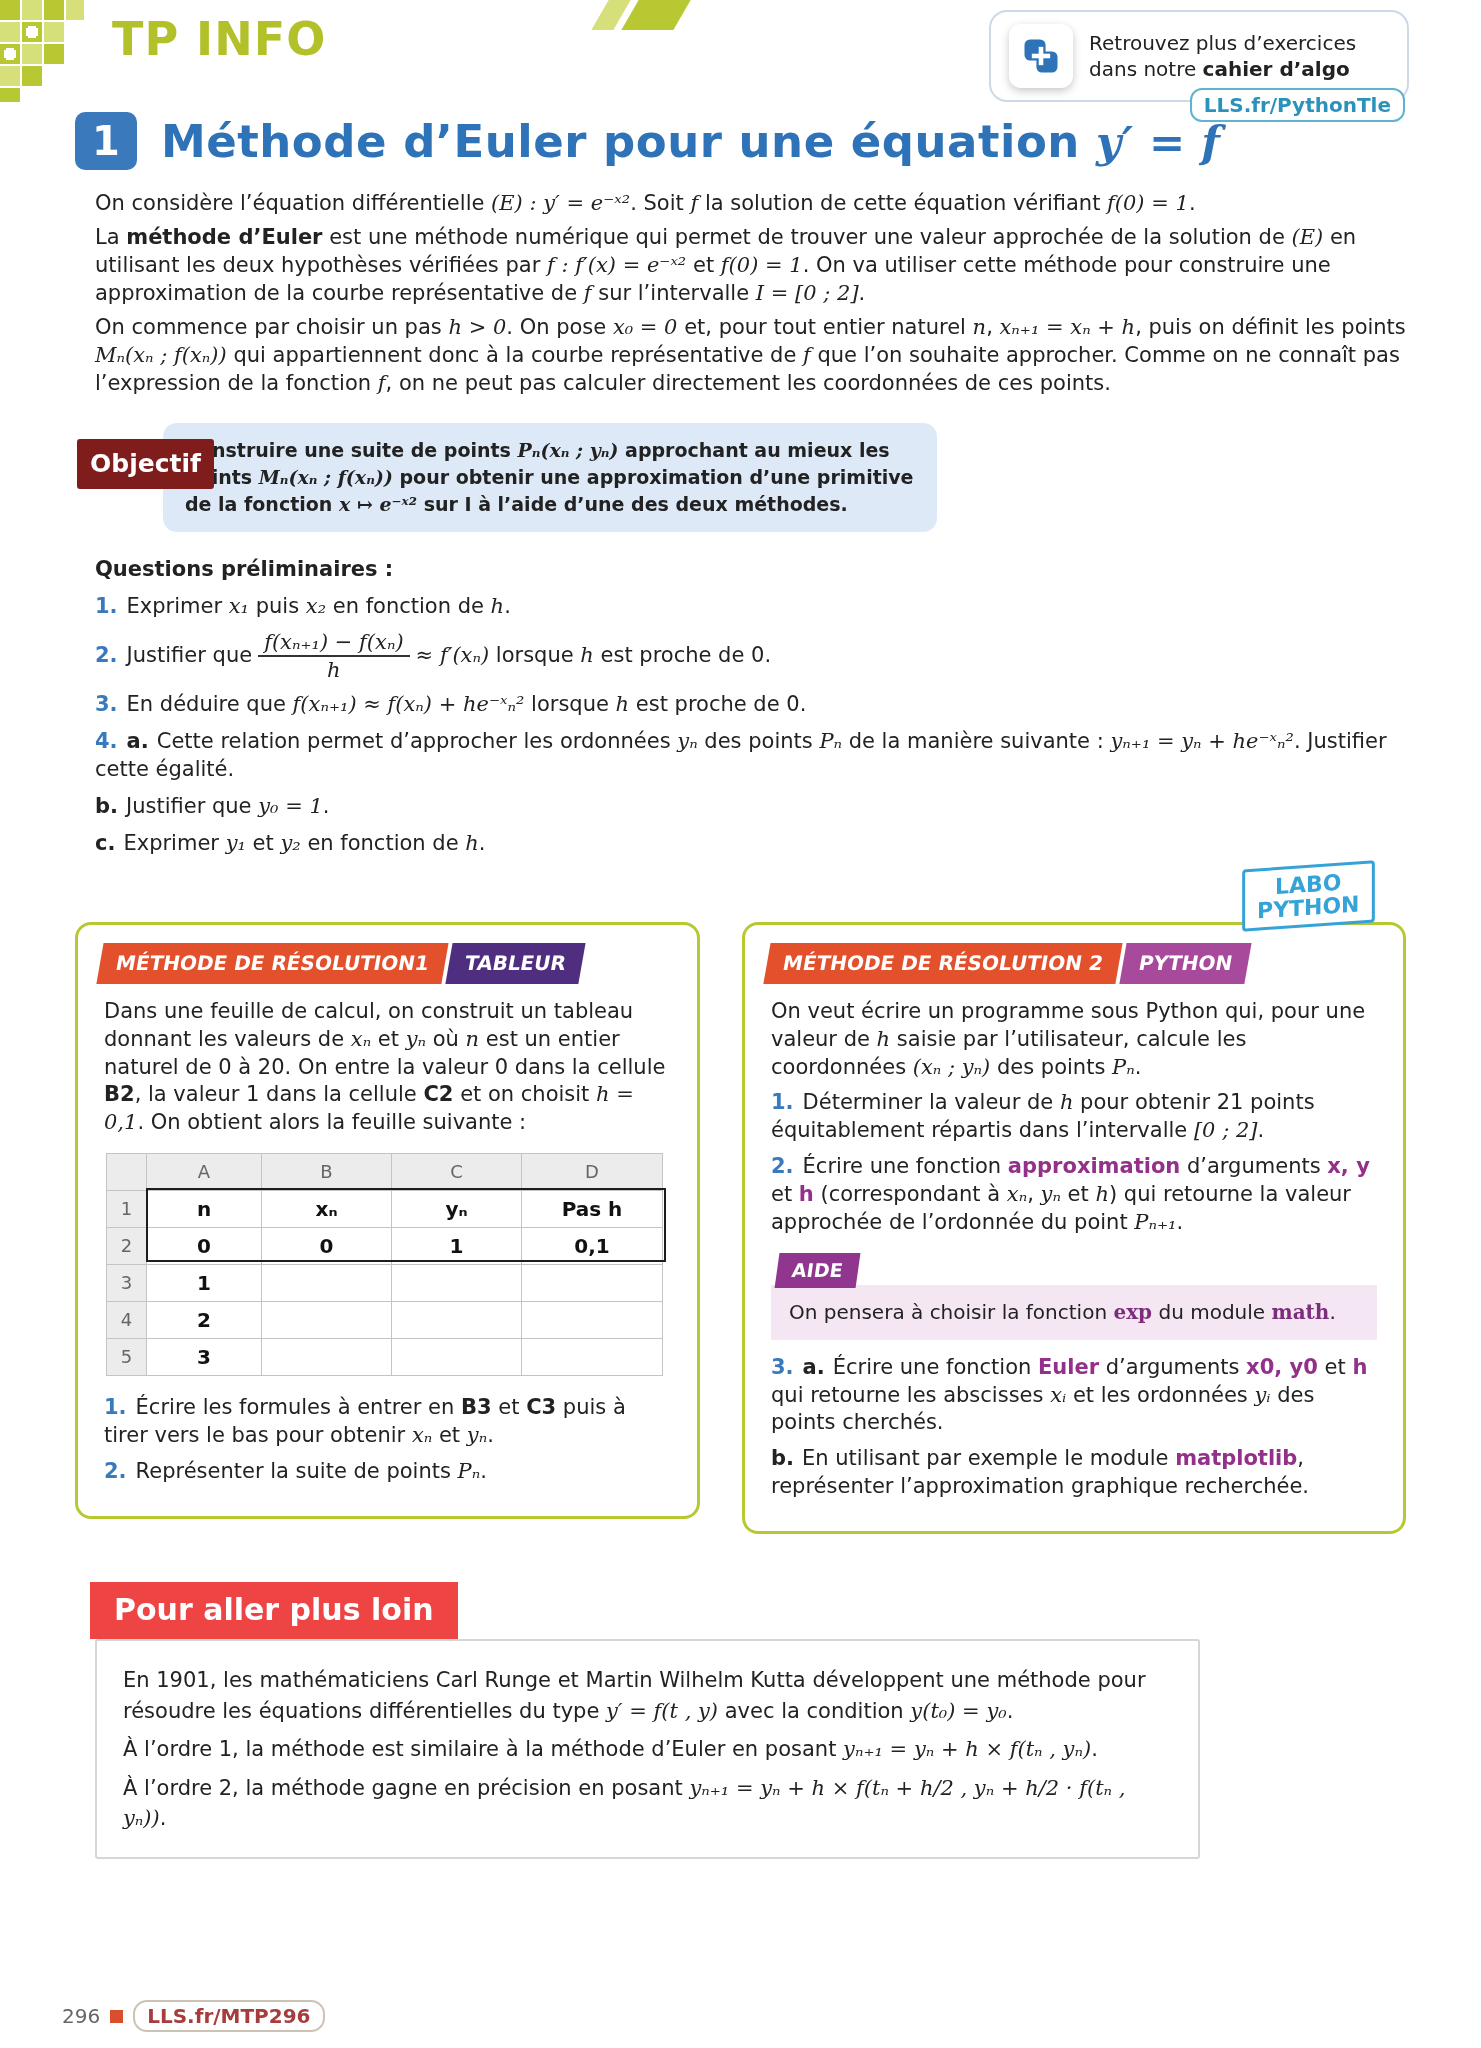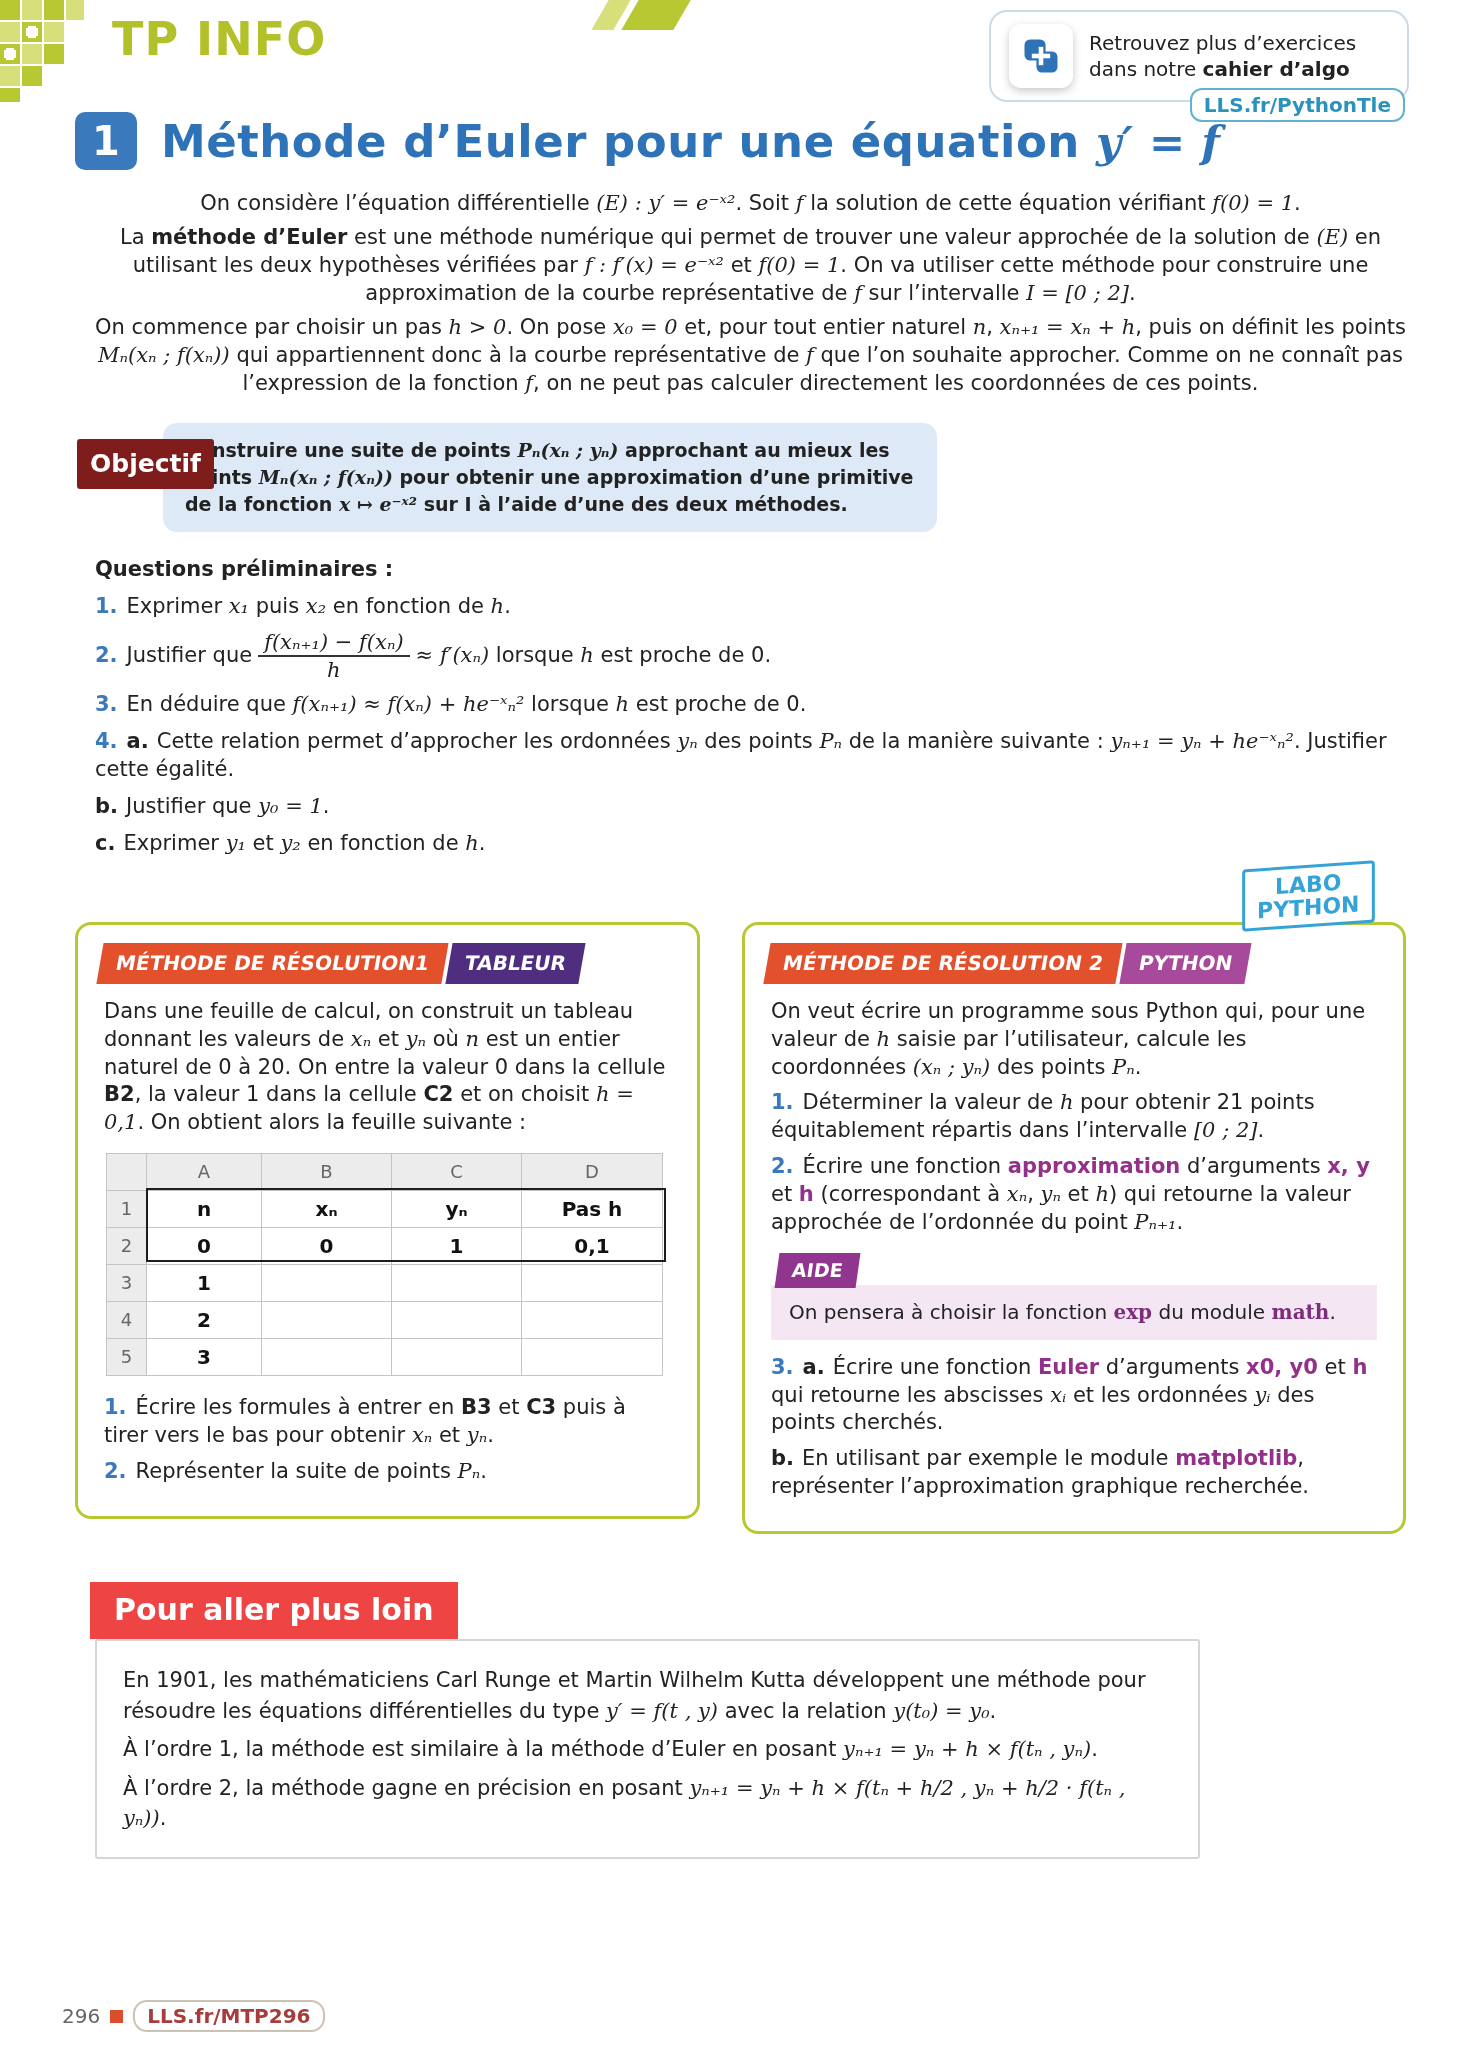--- a/index.html
+++ b/index.html
@@ -30,21 +30,21 @@
 
   
   .title-row{display:flex;align-items:center;padding-top:112px;}
   .num-badge{width:62px;height:58px;background:#3a7abc;border-radius:10px;color:#fff;font-size:40px;font-weight:bold;
              display:flex;align-items:center;justify-content:center;flex:none;}
   h1.title{margin:0 0 0 24px;font-size:45px;font-weight:bold;color:#2e73b8;letter-spacing:.5px;}
   .tmath{font-family:"DejaVu Serif",serif;font-style:italic;font-size:.96em;}
 
   
   .intro{margin:20px 0 0 20px;font-size:21px;line-height:1.33;}
-  .intro p{margin:6px 0;text-align:center;}
+  .intro p{margin:6px 0;}
 
   
   .objectif{position:relative;margin:26px 0 24px 88px;width:730px;background:#dde9f7;border-radius:14px;
             padding:14px 22px;font-size:19px;line-height:1.42;}
   .objectif-label{position:absolute;left:-86px;top:16px;background:#7f1d1d;color:#fff;font-size:25px;font-weight:bold;
                   padding:7px 13px;border-radius:3px;}
 
   
   .prelim{margin-left:20px;font-size:21px;line-height:1.33;}
   .qhead{font-weight:bold;margin:16px 0 8px;}
@@ -283,21 +283,21 @@
         </div>
 
         <p class="q"><span class="qnum">3.</span><span class="qsub">a.</span><span><span>Écrire une fonction </span><span class="kw">Euler</span><span> d’arguments </span><span class="kw">x0, y0</span><span> et </span><span class="kw">h</span><span> qui retourne les abscisses </span><span class="m">xᵢ</span><span> et les ordonnées </span><span class="m">yᵢ</span><span> des points cherchés.</span></span></p>
         <p class="q"><span class="qsub">b.</span><span><span>En utilisant par exemple le module </span><span class="kw">matplotlib</span><span>, représenter l’approximation graphique recherchée.</span></span></p>
       </div>
     </div>
 
     <div class="further">
       <div class="further-title">Pour aller plus loin</div>
       <div class="further-box">
-        <p><span>En 1901, les mathématiciens Carl Runge et Martin Wilhelm Kutta développent une méthode pour résoudre les équations différentielles du type </span><span class="m">y′ = f(t , y)</span><span> avec la relation </span><span class="m">y(t₀) = y₀</span><span>.</span></p>
+        <p><span>En 1901, les mathématiciens Carl Runge et Martin Wilhelm Kutta développent une méthode pour résoudre les équations différentielles du type </span><span class="m">y′ = f(t , y)</span><span> avec la condition </span><span class="m">y(t₀) = y₀</span><span>.</span></p>
         <p><span>À l’ordre 1, la méthode est similaire à la méthode d’Euler en posant </span><span class="m">yₙ₊₁ = yₙ + h × f(tₙ , yₙ)</span><span>.</span></p>
         <p><span>À l’ordre 2, la méthode gagne en précision en posant </span><span class="m">yₙ₊₁ = yₙ + h × f(tₙ + h/2 , yₙ + h/2 · f(tₙ , yₙ))</span><span>.</span></p>
       </div>
     </div>
 
   </div>
 
   <div class="footer">
     <span class="pagenum">296</span>
     <span class="sq"></span>

